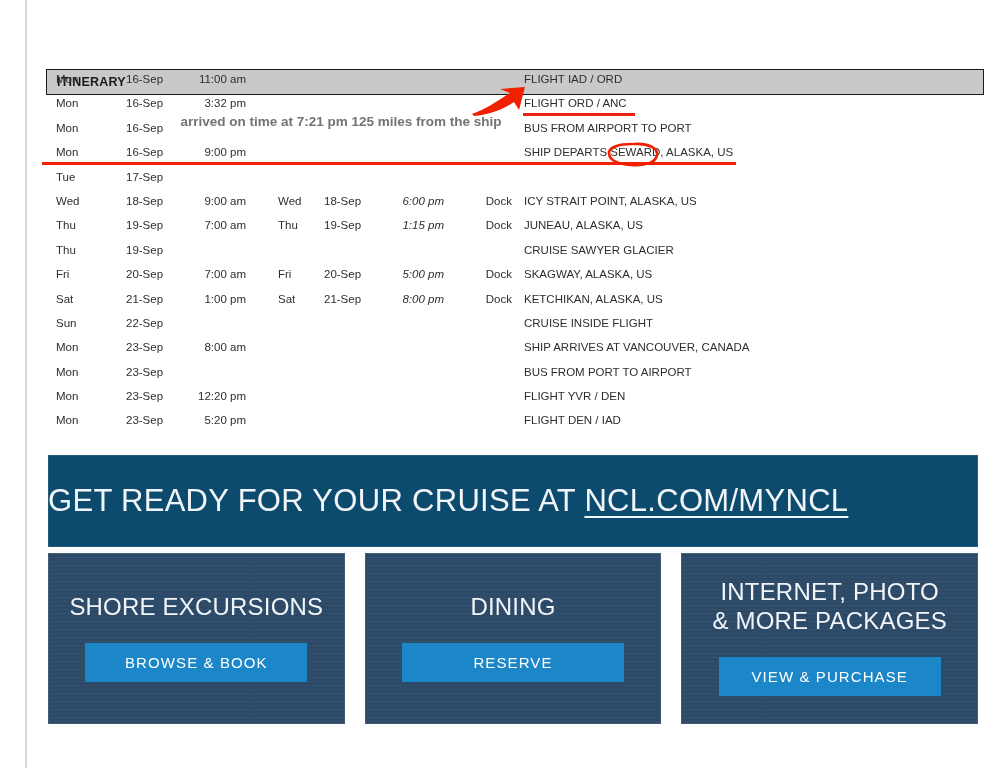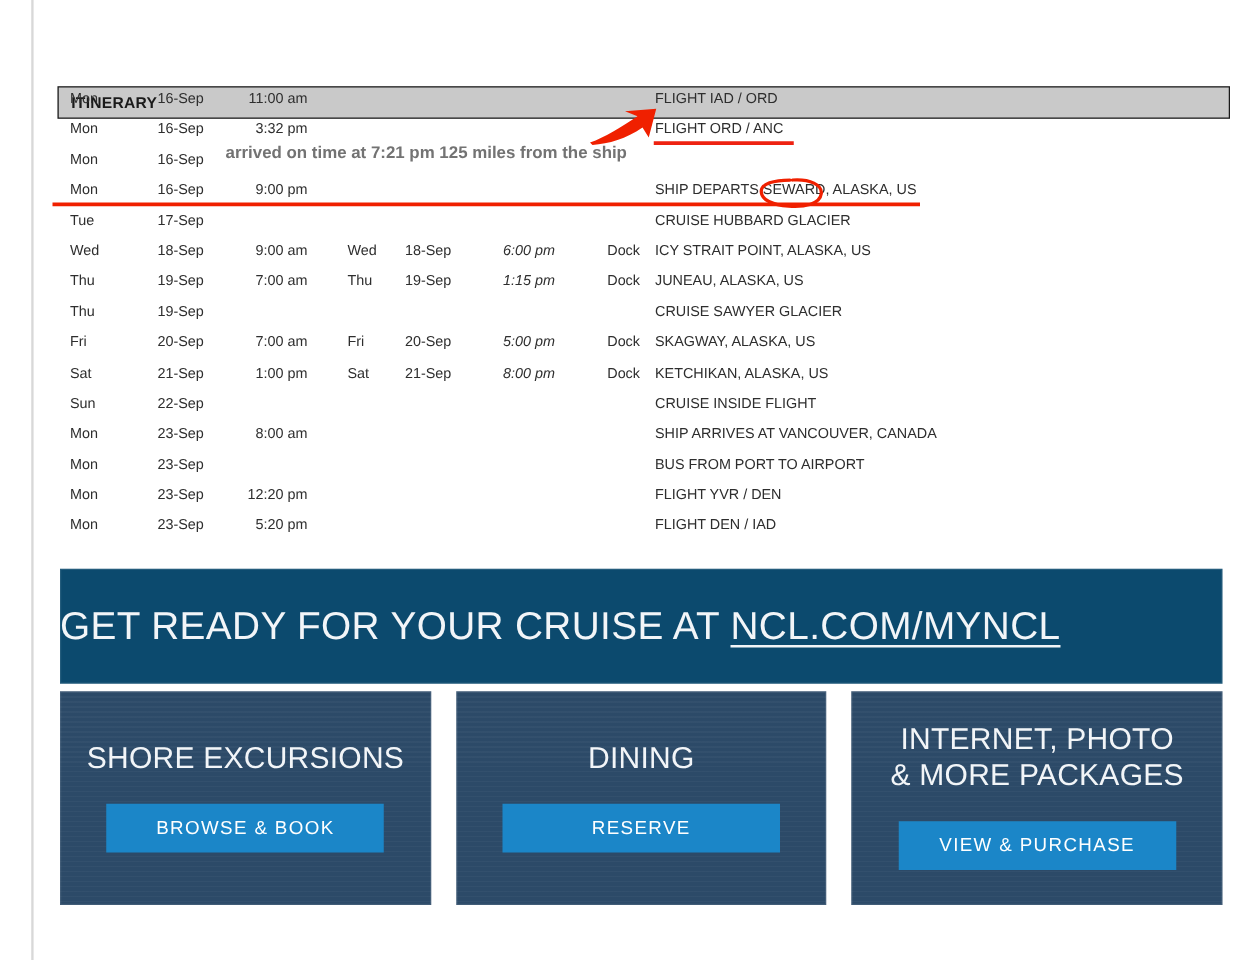--- a/index.html
+++ b/index.html
@@ -257,40 +257,40 @@
       <span class="cell c-desc">FLIGHT ORD / ANC</span>
     </div>
     <div class="itin-row">
       <span class="cell c-day1">Mon</span>
       <span class="cell c-date1">16-Sep</span>
       <span class="cell c-time1"></span>
       <span class="cell c-day2"></span>
       <span class="cell c-date2"></span>
       <span class="cell c-time2"></span>
       <span class="cell c-dock"></span>
+      <span class="cell c-desc">BUS FROM AIRPORT TO PORT</span>
     </div>
     <div class="itin-row">
       <span class="cell c-day1">Mon</span>
       <span class="cell c-date1">16-Sep</span>
       <span class="cell c-time1">9:00 pm</span>
       <span class="cell c-day2"></span>
       <span class="cell c-date2"></span>
       <span class="cell c-time2"></span>
       <span class="cell c-dock"></span>
       <span class="cell c-desc">SHIP DEPARTS SEWARD, ALASKA, US</span>
     </div>
     <div class="itin-row">
       <span class="cell c-day1">Tue</span>
       <span class="cell c-date1">17-Sep</span>
       <span class="cell c-time1"></span>
       <span class="cell c-day2"></span>
       <span class="cell c-date2"></span>
       <span class="cell c-time2"></span>
       <span class="cell c-dock"></span>
-      <span class="cell c-desc">CRUISE HUBBARD GLACIER</span>
     </div>
     <div class="itin-row">
       <span class="cell c-day1">Wed</span>
       <span class="cell c-date1">18-Sep</span>
       <span class="cell c-time1">9:00 am</span>
       <span class="cell c-day2">Wed</span>
       <span class="cell c-date2">18-Sep</span>
       <span class="cell c-time2">6:00 pm</span>
       <span class="cell c-dock">Dock</span>
       <span class="cell c-desc">ICY STRAIT POINT, ALASKA, US</span>

